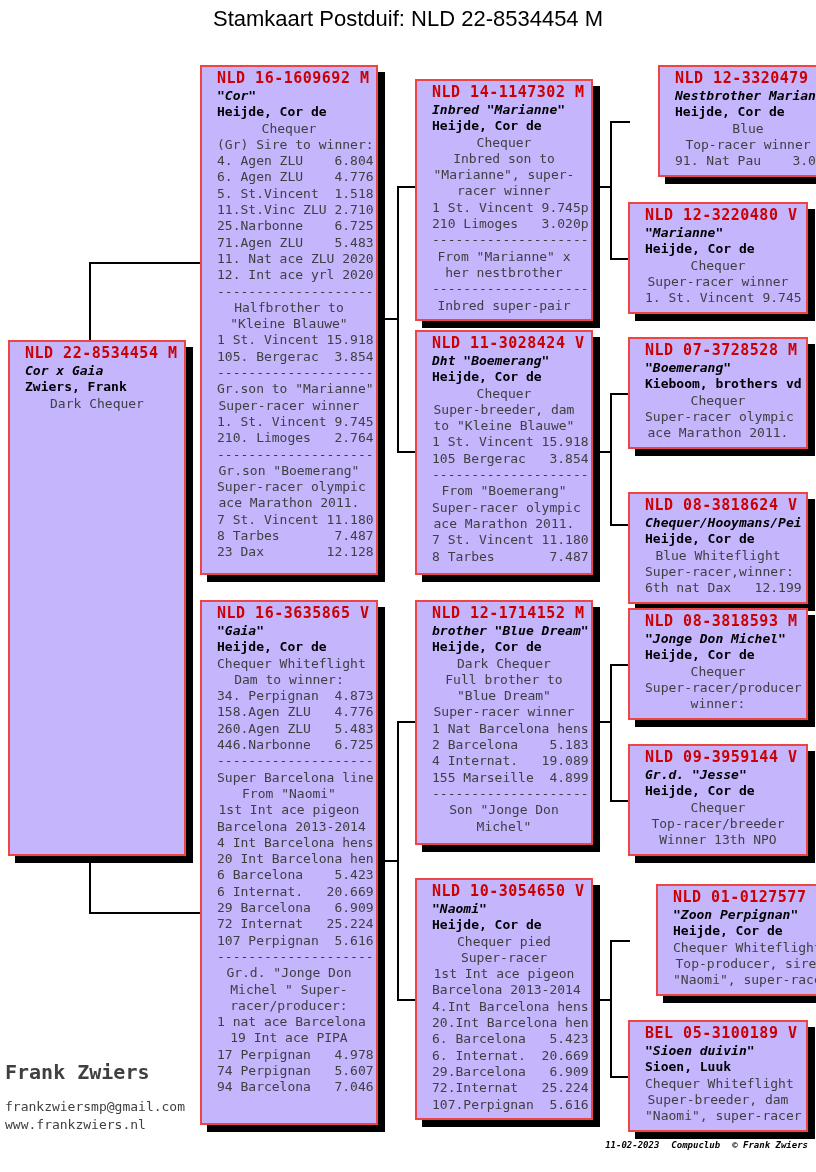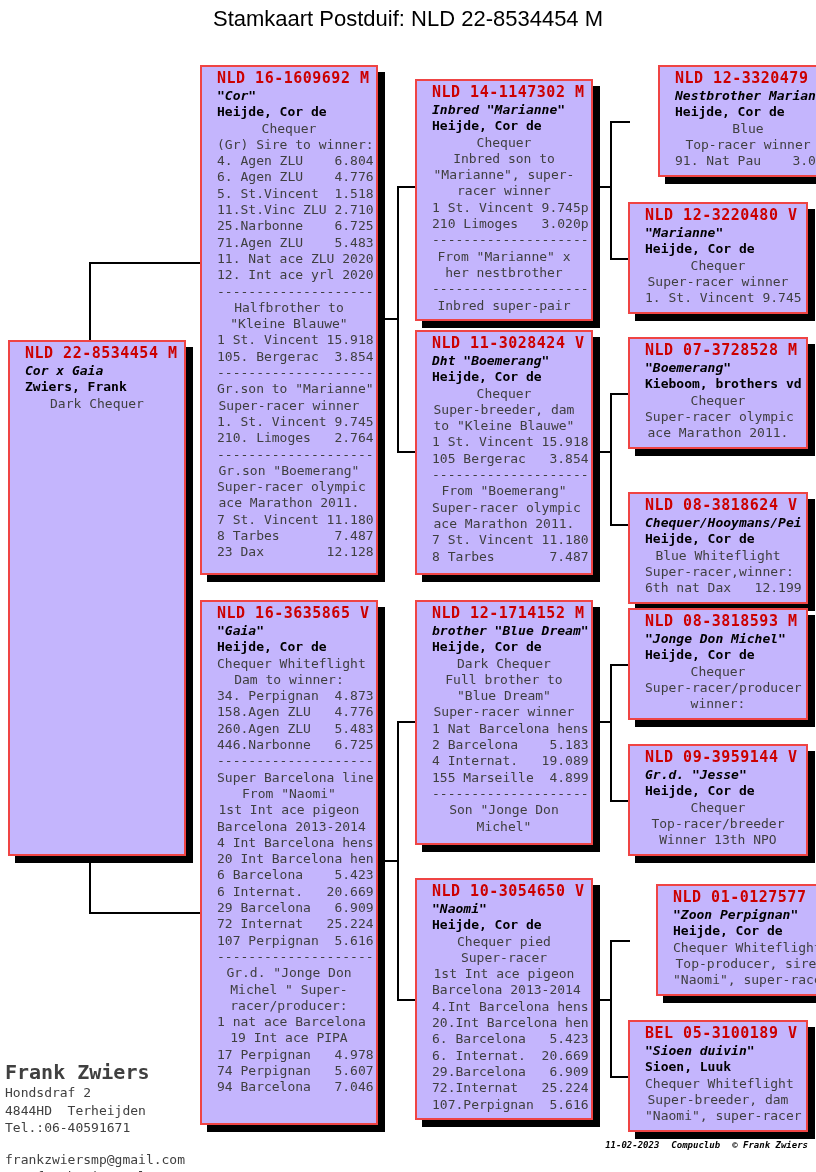--- a/index.html
+++ b/index.html
@@ -272,23 +272,20 @@
     <div class="pbox-id">BEL 05-3100189 V</div>
     <div class="pbox-name">"Sioen duivin"</div>
     <div class="pbox-owner">Sioen, Luuk</div>
     <div class="pbox-body">Chequer Whiteflight
 Super-breeder, dam
 "Naomi", super-racer</div>
   </div>
 
   <div class="contact">
     <div class="contact-name">Frank Zwiers</div>
-    <div class="contact-lines">Hondsdraf 2
-4844HD  Terheijden
-Tel.:06-40591671</div>
     <div class="contact-gap"></div>
     <div class="contact-lines">frankzwiersmp@gmail.com</div>
     <div class="contact-lines">www.frankzwiers.nl</div>
   </div>
 
   <div class="footer">
     <span>11-02-2023</span>
     <span>Compuclub</span>
     <span>© Frank Zwiers</span>
   </div>

